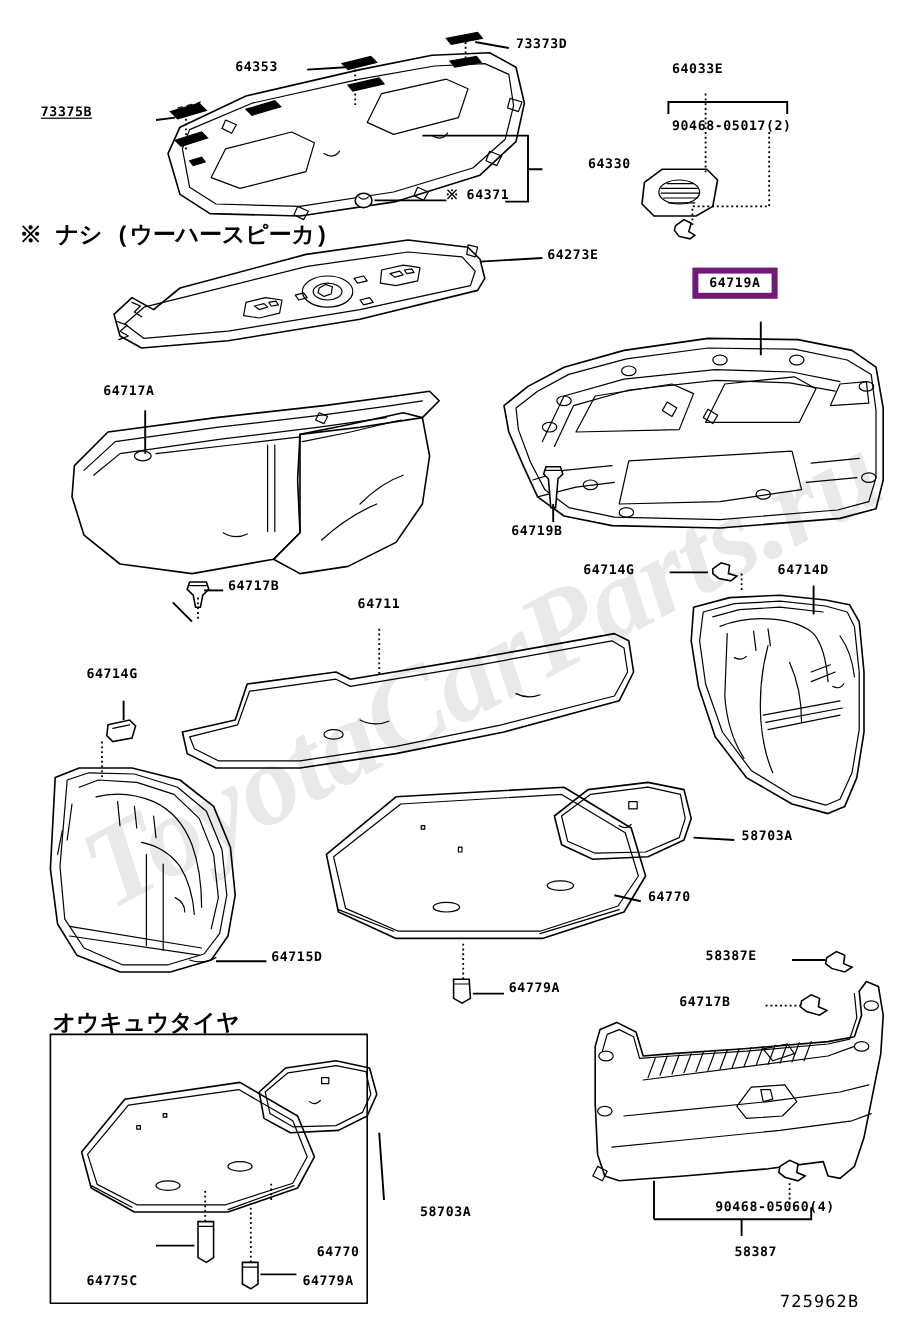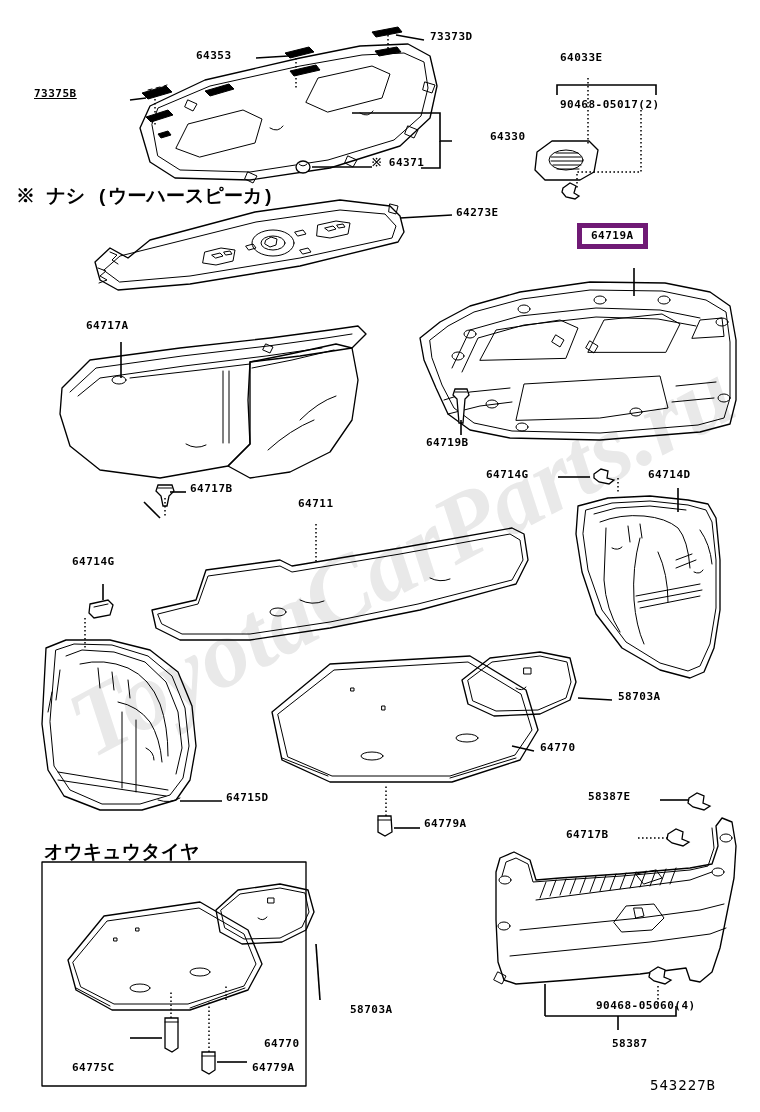--- a/index.html
+++ b/index.html
@@ -538,15 +538,15 @@
     <span class="lbl" style="left:612px; top:1038px;text-align:right;">58387</span>
 
     <span class="lbl" style="left:350px; top:1004px;">58703A</span>
 
     <span class="lbl" style="left:264px; top:1038px;">64770</span>
 
     <span class="lbl" style="left:60px; top:1062px;margin-left:12px;">64775C</span>
 
     <span class="lbl" style="left:252px; top:1062px;">64779A</span>
 
-    <span class="lbl code" style="left:650px; top:1078px;">543227B</span>
+    <span class="lbl code" style="left:650px; top:1078px;">725962B</span>
   </div>
 </div>
 
 </body></html>

